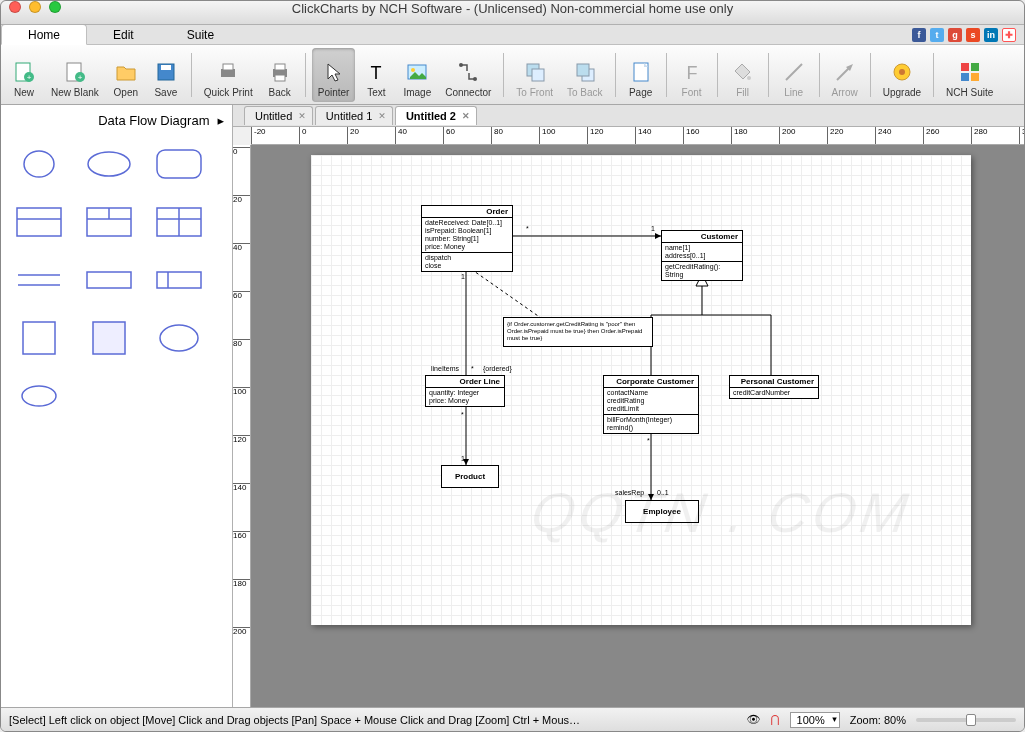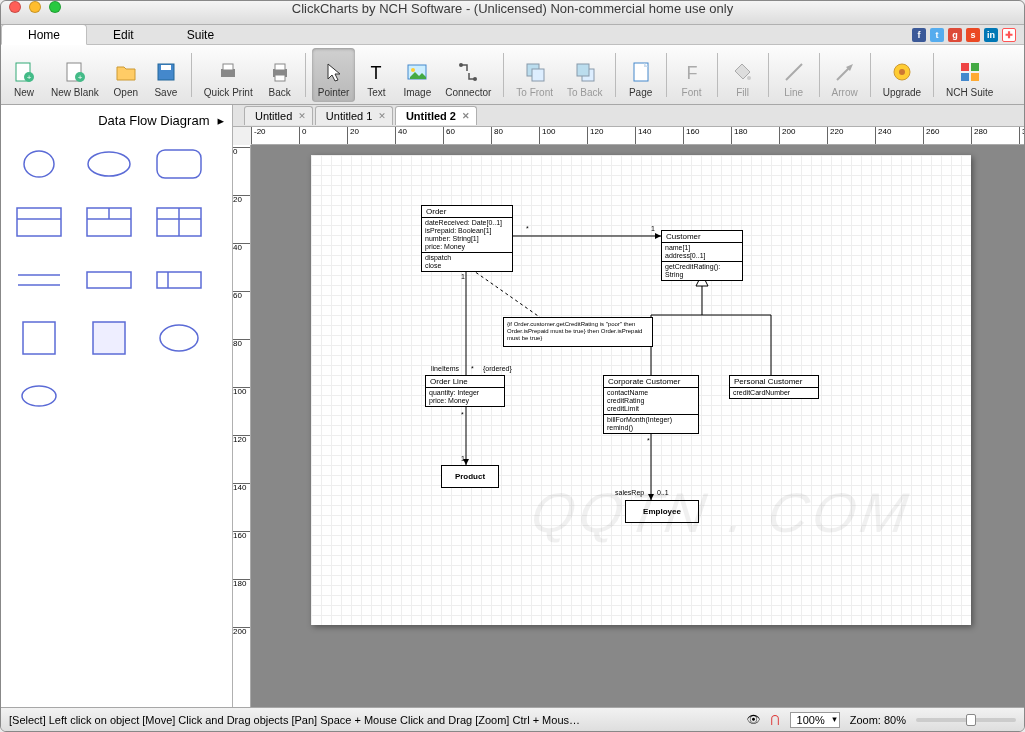--- a/index.html
+++ b/index.html
@@ -43,21 +43,21 @@
 .canvas-scroll{flex:1;display:flex;overflow:hidden;}
 .ruler-v{width:18px;background:#fff;border-right:1px solid #aaa;position:relative;font-size:8px;overflow:hidden;}
 .ruler-v .tick{position:absolute;left:0;border-top:1px solid #666;width:18px;padding-top:0;line-height:8px;}
 .canvas{flex:1;background:#888;position:relative;overflow:auto;}
 .paper{position:absolute;left:60px;top:10px;width:660px;height:470px;background:#fff;box-shadow:2px 2px 6px rgba(0,0,0,.4);
   background-image:linear-gradient(#eee 1px,transparent 1px),linear-gradient(90deg,#eee 1px,transparent 1px);
   background-size:10px 10px;}
 .wm{position:absolute;right:60px;bottom:80px;font-size:56px;color:rgba(0,0,0,.06);font-family:Arial;letter-spacing:4px;transform:skewX(-8deg);font-style:italic;}
 
 .uml{position:absolute;background:#fff;border:1px solid #000;font-size:7px;}
-.uml .t{border-bottom:1px solid #000;text-align:left;font-weight:normal;padding:1px 4px;font-size:8px;}
+.uml .t{border-bottom:1px solid #000;text-align:right;font-weight:bold;padding:1px 4px;font-size:8px;}
 .uml .s{border-bottom:1px solid #000;padding:1px 3px;line-height:1.15;}
 .uml .s:last-child{border-bottom:none;}
 .simple{position:absolute;background:#fff;border:1px solid #000;font-size:8px;font-weight:bold;display:flex;align-items:center;justify-content:center;padding:6px 12px;}
 .note{position:absolute;background:#fff;border:1px solid #000;font-size:6px;padding:3px;line-height:1.2;}
 svg.conn{position:absolute;left:0;top:0;overflow:visible;pointer-events:none;}
 .lbl{position:absolute;font-size:7px;background:transparent;}
 
 .statusbar { height: 24px; background: linear-gradient(#f2f2f2,#dedede); border-top:1px solid #a7a7a7; display:flex; align-items:center; padding:0 8px; font-size:11px; gap:10px;}
 .statusbar .flex{flex:1;}
 .zoom-box{border:1px solid #999;background:#fff;padding:1px 14px 1px 6px;font-size:11px;position:relative;}

